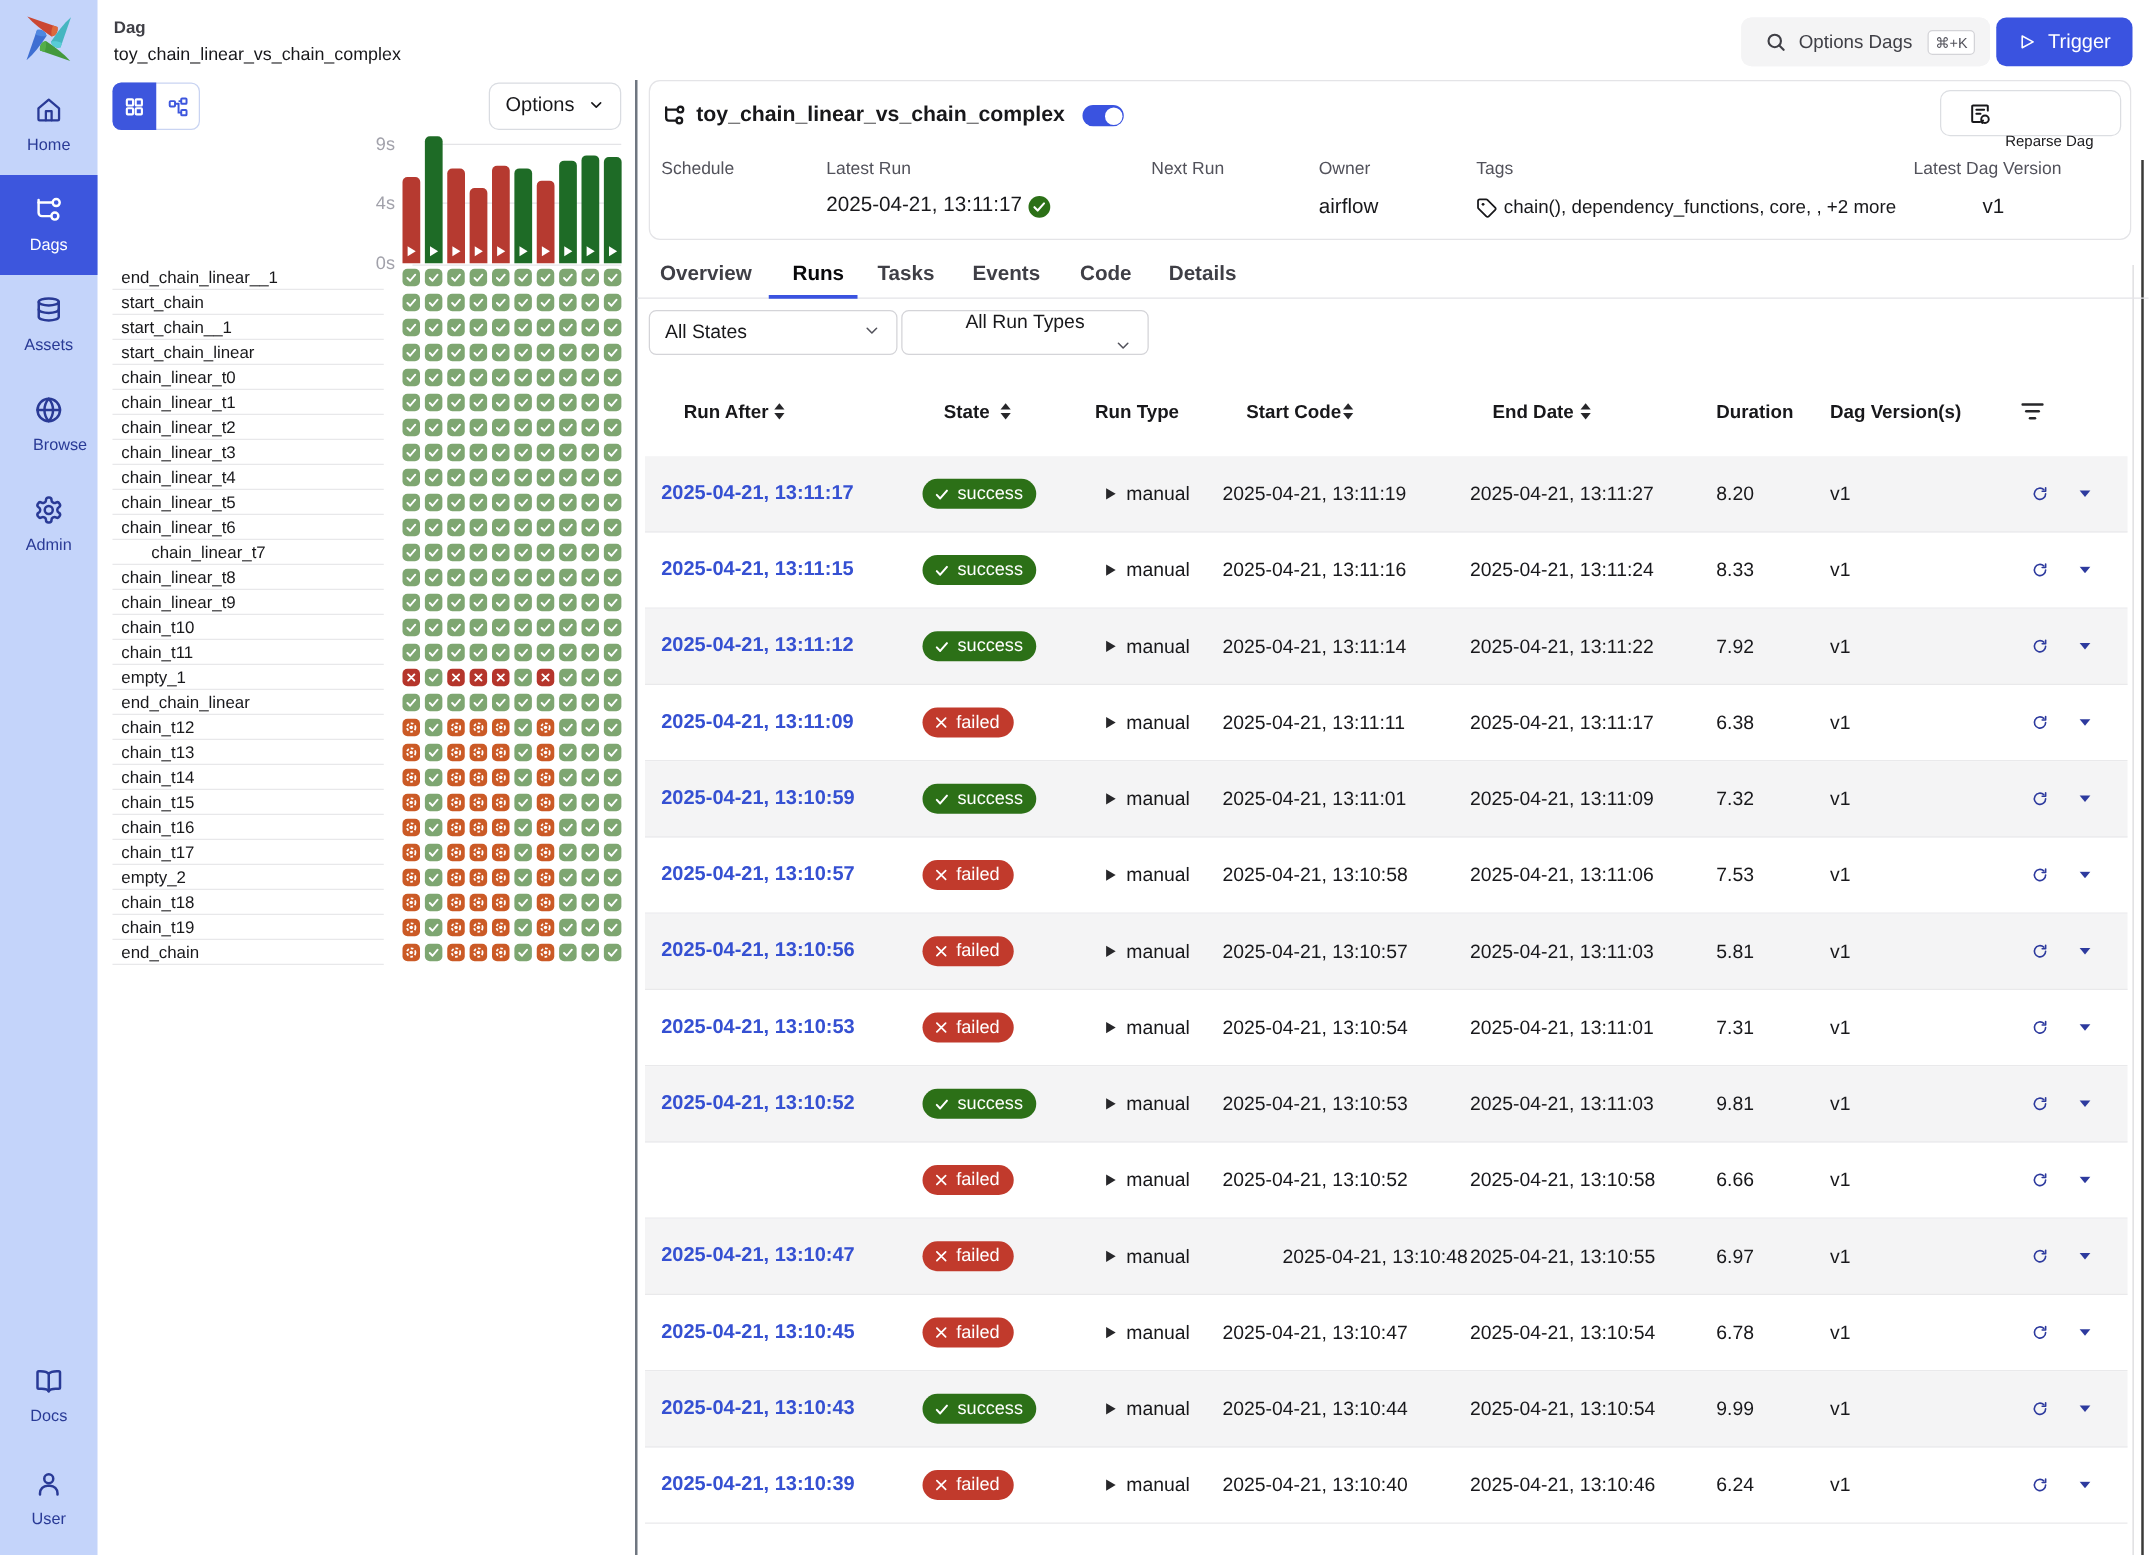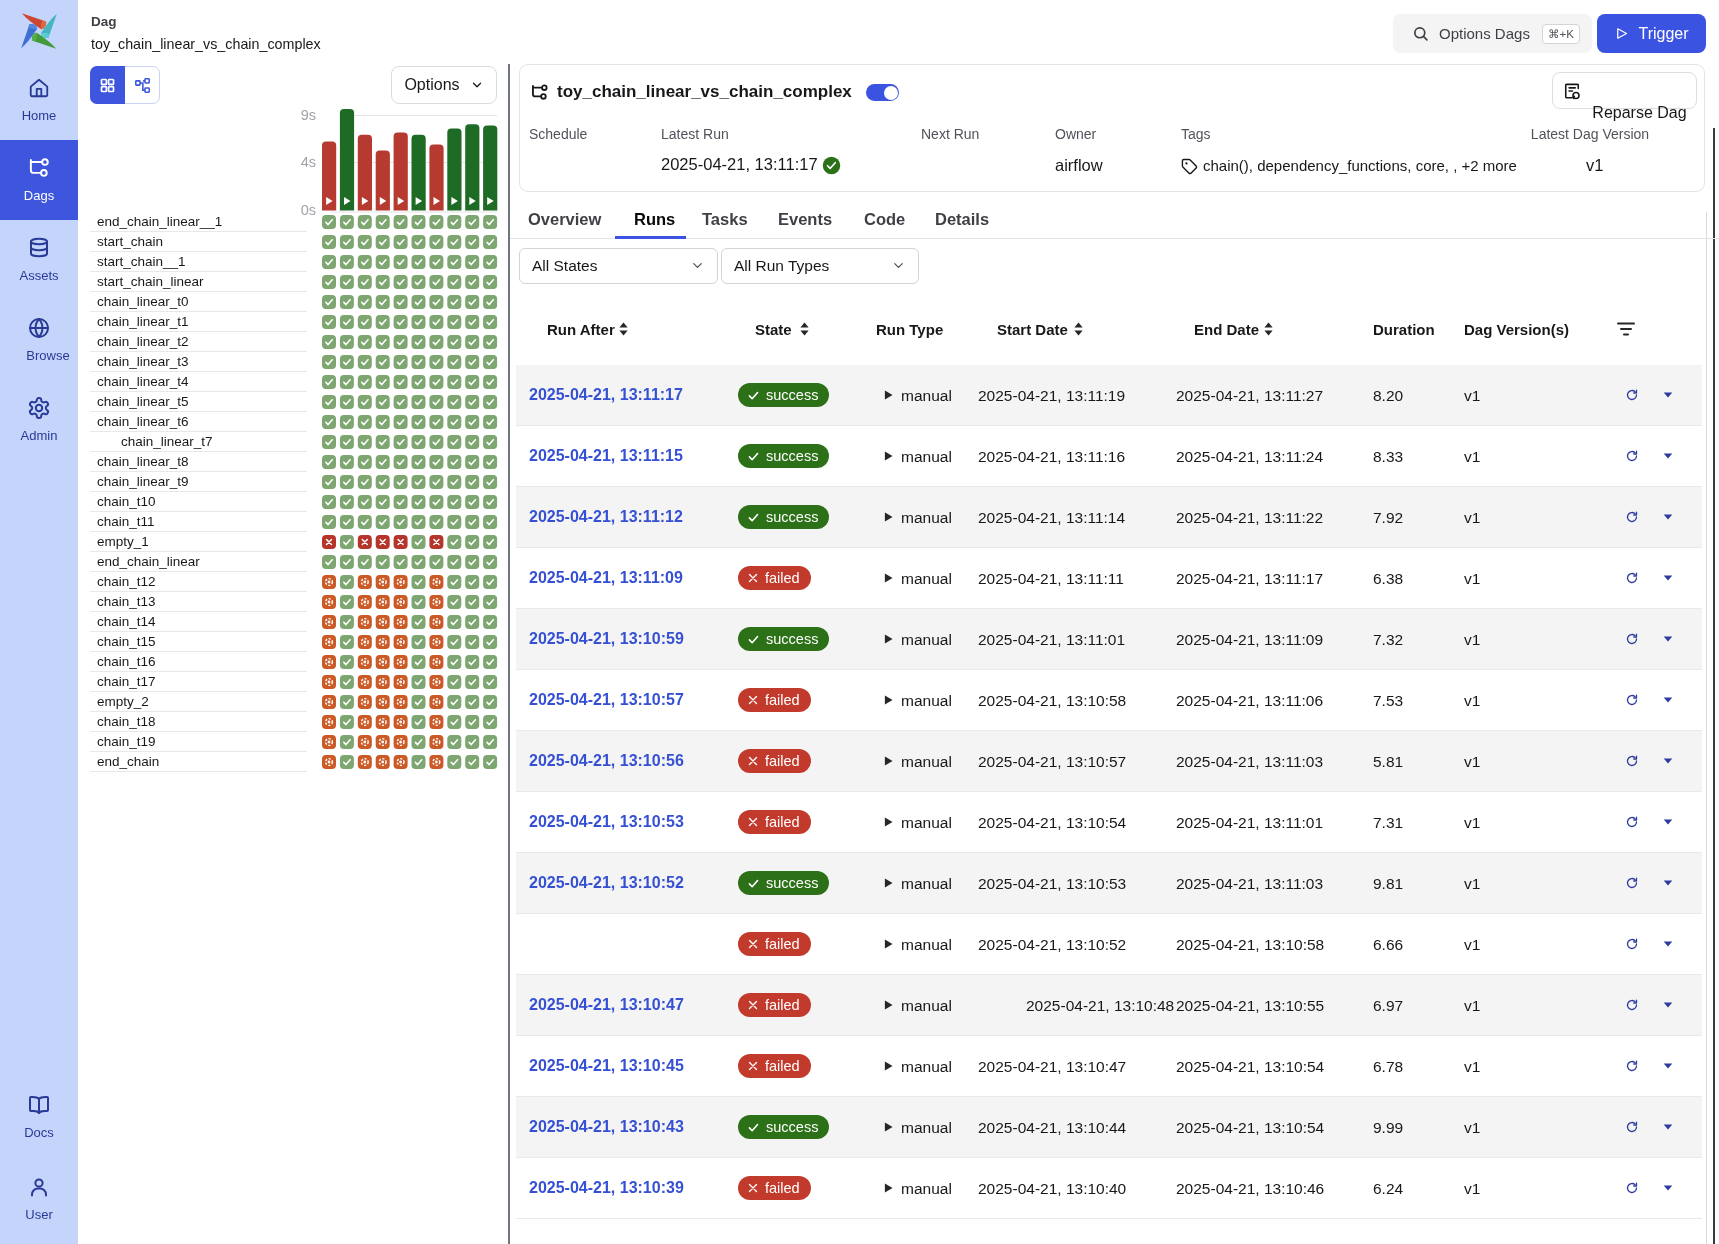--- a/index.html
+++ b/index.html
@@ -1388,21 +1388,21 @@
 <div class="abs" style="left:866px;top:84px;width:33px;height:17px;background:#3a53e0;border-radius:9px;">
     <div style="position:absolute;right:1.5px;top:1.5px;width:14px;height:14px;background:#fff;border-radius:50%;"></div>
   </div>
 <div class="abs flex" style="left:1552px;top:72px;width:145px;height:37px;border:1px solid #dcdee2;border-radius:8px;justify-content:center;">
     <svg width="20" height="20" viewBox="0 0 24 24" fill="none" stroke="#18181b" stroke-width="1.9">
       <path d="M19.5 9V4.8c0-.4-.3-.8-.8-.8H5.3c-.4 0-.8.3-.8.8v14.4c0 .4.3.8.8.8H12" stroke-linecap="round"></path>
       <path d="M8.5 8.2h7.5M8.5 12h4" stroke-linecap="round"></path>
       <circle cx="16.8" cy="17.3" r="3.6"></circle>
       <path d="M14.2 20.9l-1.1-1.5 1.8-.9" stroke-linecap="round" stroke-linejoin="round"></path>
     </svg>
-    <span style="margin-left:10px;font-size:16px;margin-top:44px;">Reparse Dag</span>
+    <span style="margin-left:10px;font-size:12px;margin-top:44px;">Reparse Dag</span>
   </div>
 <div class="abs" style="left:529px;top:126px;font-size:14px;color:#52525b;">Schedule</div>
 <div class="abs" style="left:661px;top:126px;font-size:14px;color:#52525b;">Latest Run</div>
 <div class="abs" style="left:921px;top:126px;font-size:14px;color:#52525b;">Next Run</div>
 <div class="abs" style="left:1055px;top:126px;font-size:14px;color:#52525b;">Owner</div>
 <div class="abs" style="left:1181px;top:126px;font-size:14px;color:#52525b;">Tags</div>
 <div class="abs" style="left:1485px;top:126px;width:210px;text-align:center;font-size:14px;color:#52525b;">Latest Dag Version</div>
 <div class="abs" style="left:661px;top:155px;font-size:16.5px;">2025-04-21, 13:11:17</div>
 <div class="abs ico" style="left:822px;top:156px;">
     <svg width="19" height="19" viewBox="0 0 24 24">
@@ -1426,42 +1426,42 @@
 <div class="abs" style="left:778px;top:210px;font-size:16.5px;font-weight:600;color:#3f3f46;">Events</div>
 <div class="abs" style="left:864px;top:210px;font-size:16.5px;font-weight:600;color:#3f3f46;">Code</div>
 <div class="abs" style="left:935px;top:210px;font-size:16.5px;font-weight:600;color:#3f3f46;">Details</div>
 <div class="abs" style="left:615px;top:236px;width:71px;height:3px;background:#3a53e0;"></div>
 <div class="abs flex" style="left:519px;top:248px;width:199px;height:36px;border:1px solid #d4d4d8;border-radius:6px;padding:0 12px;">
     <span style="font-size:15.5px;">All States</span>
     <span style="margin-left:auto;margin-top:2px;"><svg width="15" height="15" viewBox="0 0 24 24" fill="none" stroke="#52525b" stroke-width="2" stroke-linecap="round" stroke-linejoin="round">
         <path d="m6 9 6 6 6-6"></path>
       </svg></span>
   </div>
-<div class="abs flex" style="left:721px;top:248px;width:198px;height:36px;border:1px solid #d4d4d8;border-radius:6px;padding:0 12px;">
+<div class="abs flex" style="left:721px;top:248px;width:198px;height:36px;border:1px solid #d4d4d8;border-radius:6px;padding:0 12px;flex-direction:column;">
     <span style="font-size:15.5px;">All Run Types</span>
     <span style="margin-left:auto;margin-top:2px;"><svg width="15" height="15" viewBox="0 0 24 24" fill="none" stroke="#52525b" stroke-width="2" stroke-linecap="round" stroke-linejoin="round">
         <path d="m6 9 6 6 6-6"></path>
       </svg></span>
   </div>
 <div class="abs" style="left:547px;top:321px;font-size:15px;font-weight:bold;">Run After</div>
 <div class="abs ico" style="left:618px;top:322px;">
     <svg width="11" height="14" viewBox="0 0 11 14" fill="#27272a">
       <path d="M5.5 0.5 9.6 5.6H1.4Z"></path>
       <path d="M5.5 13.5 1.4 8.4h8.2Z"></path>
     </svg>
   </div>
 <div class="abs" style="left:755px;top:321px;font-size:15px;font-weight:bold;">State</div>
 <div class="abs ico" style="left:799px;top:322px;">
     <svg width="11" height="14" viewBox="0 0 11 14" fill="#27272a">
       <path d="M5.5 0.5 9.6 5.6H1.4Z"></path>
       <path d="M5.5 13.5 1.4 8.4h8.2Z"></path>
     </svg>
   </div>
 <div class="abs" style="left:876px;top:321px;font-size:15px;font-weight:bold;">Run Type</div>
-<div class="abs" style="left:997px;top:321px;font-size:15px;font-weight:bold;">Start Date</div>
+<div class="abs" style="left:997px;top:321px;font-size:15px;font-weight:bold;">Start Code</div>
 <div class="abs ico" style="left:1073px;top:322px;">
     <svg width="11" height="14" viewBox="0 0 11 14" fill="#27272a">
       <path d="M5.5 0.5 9.6 5.6H1.4Z"></path>
       <path d="M5.5 13.5 1.4 8.4h8.2Z"></path>
     </svg>
   </div>
 <div class="abs" style="left:1194px;top:321px;font-size:15px;font-weight:bold;">End Date</div>
 <div class="abs ico" style="left:1263px;top:322px;">
     <svg width="11" height="14" viewBox="0 0 11 14" fill="#27272a">
       <path d="M5.5 0.5 9.6 5.6H1.4Z"></path>

